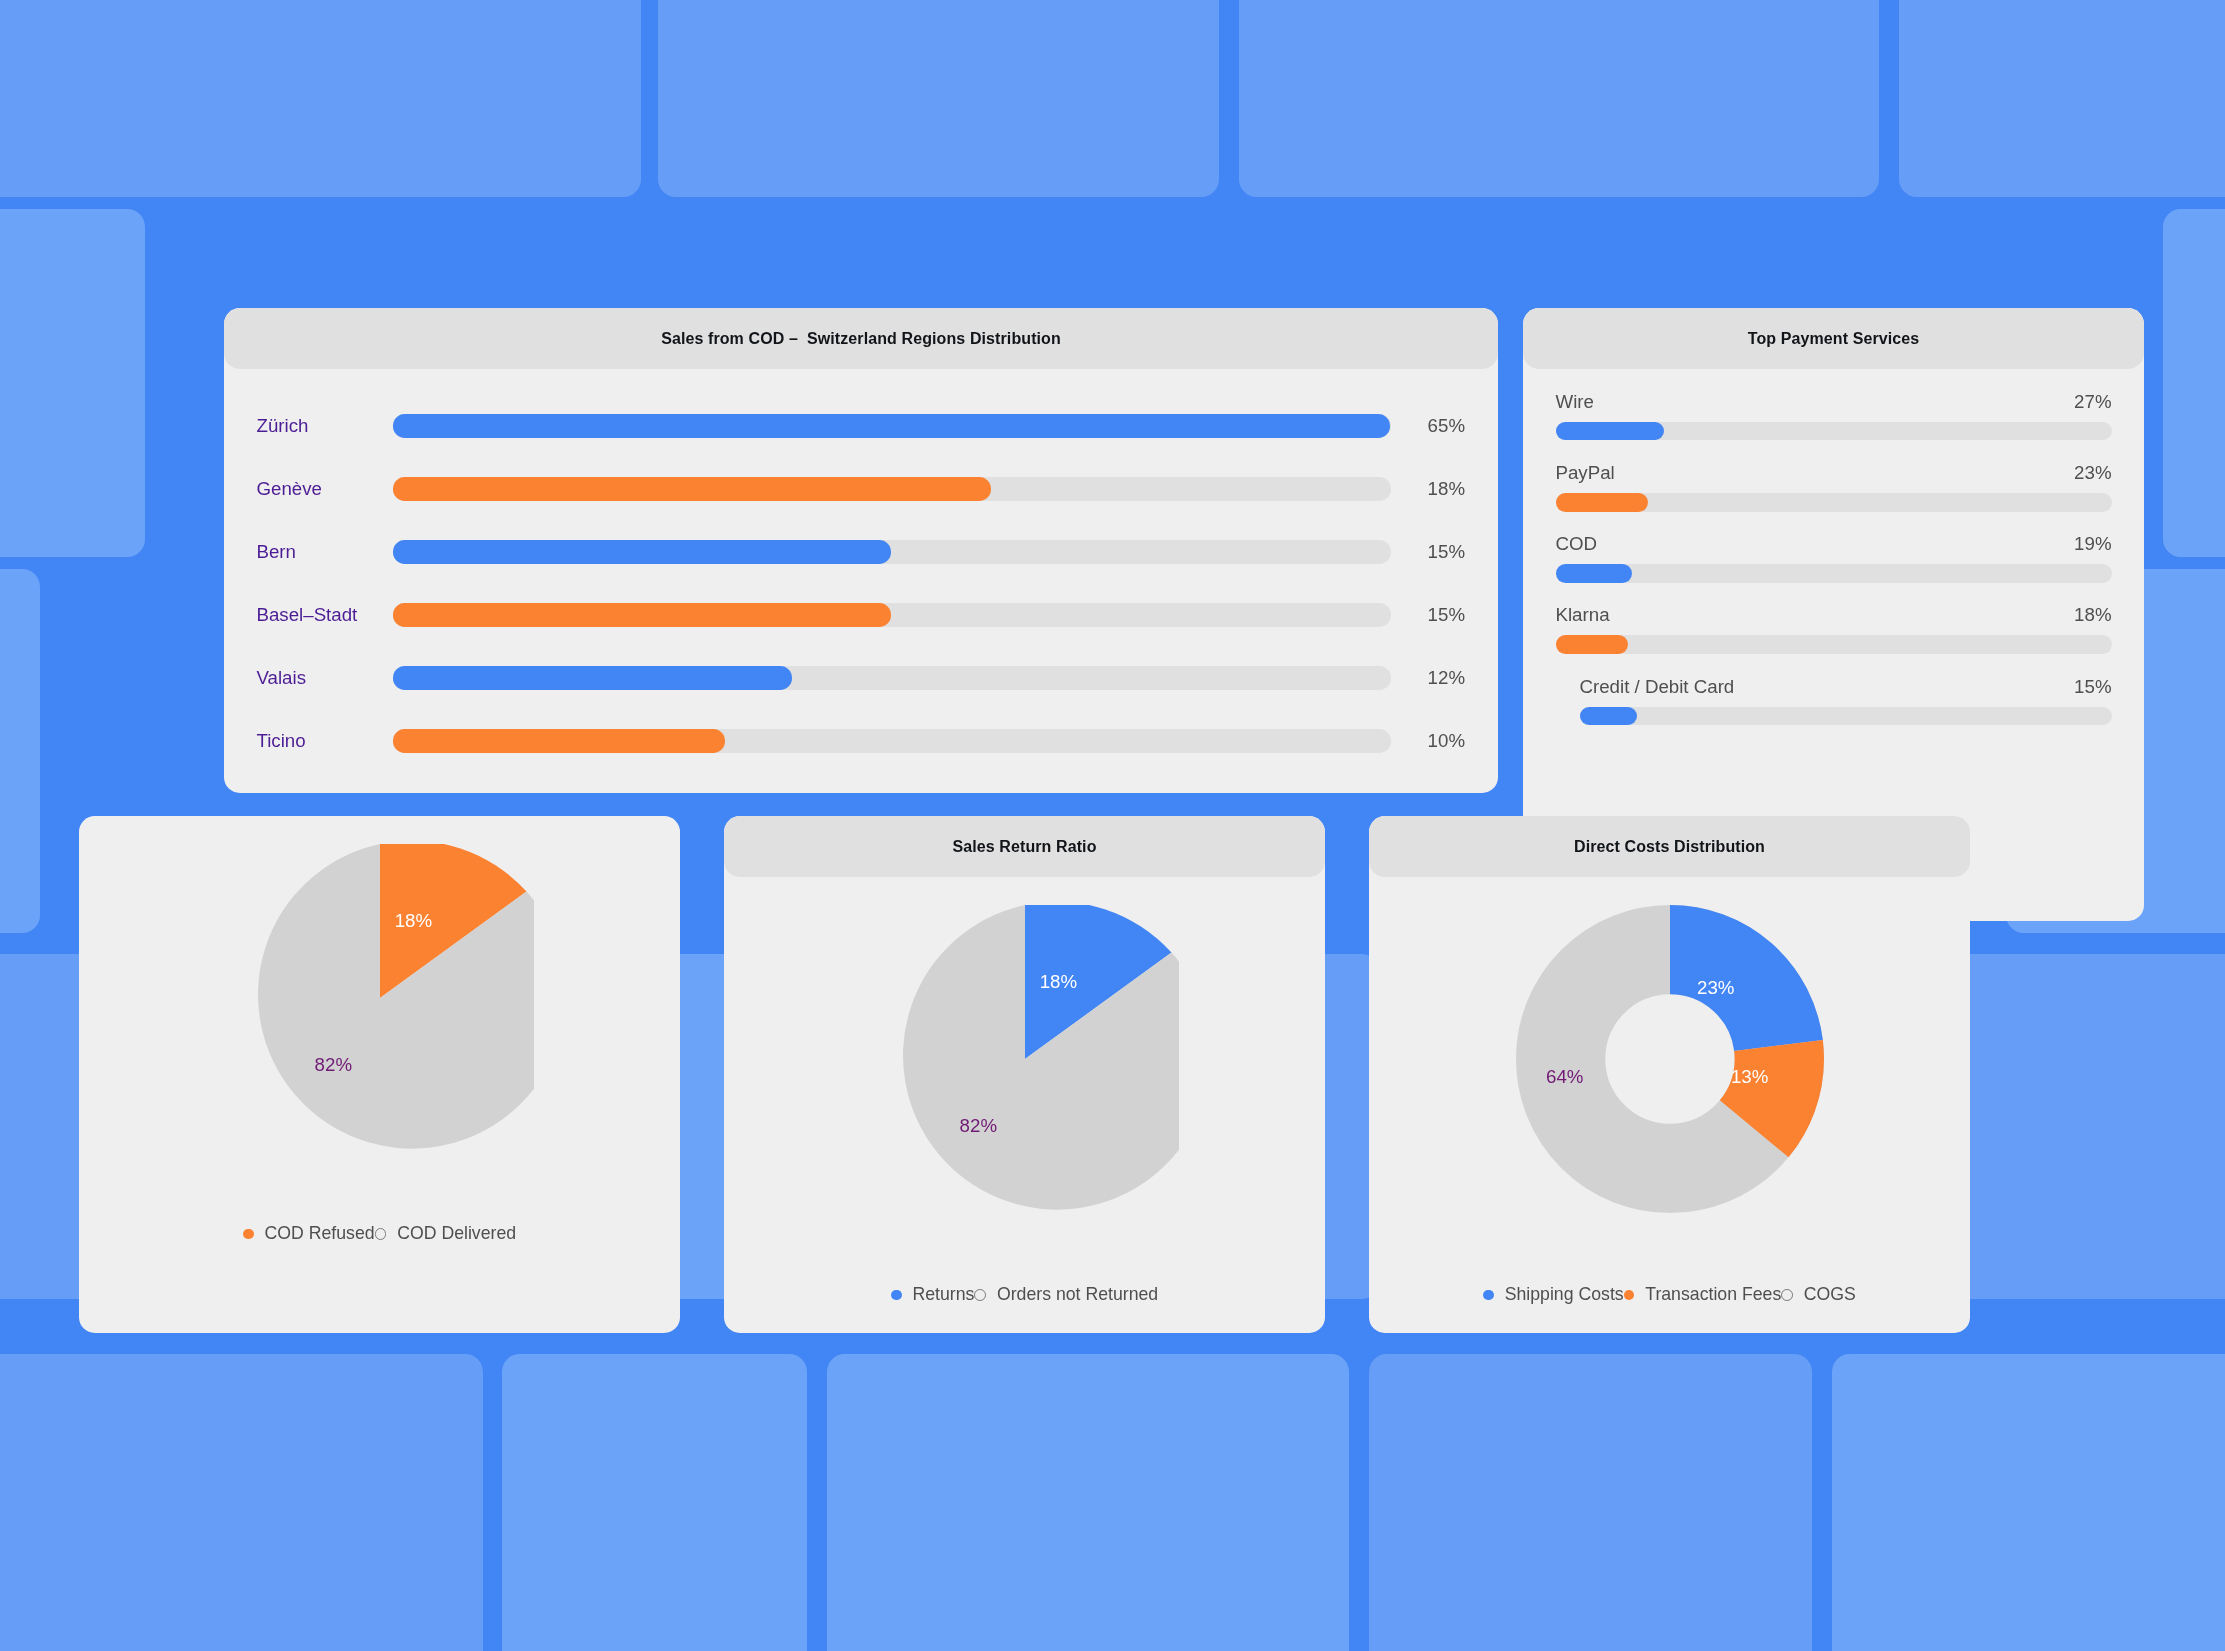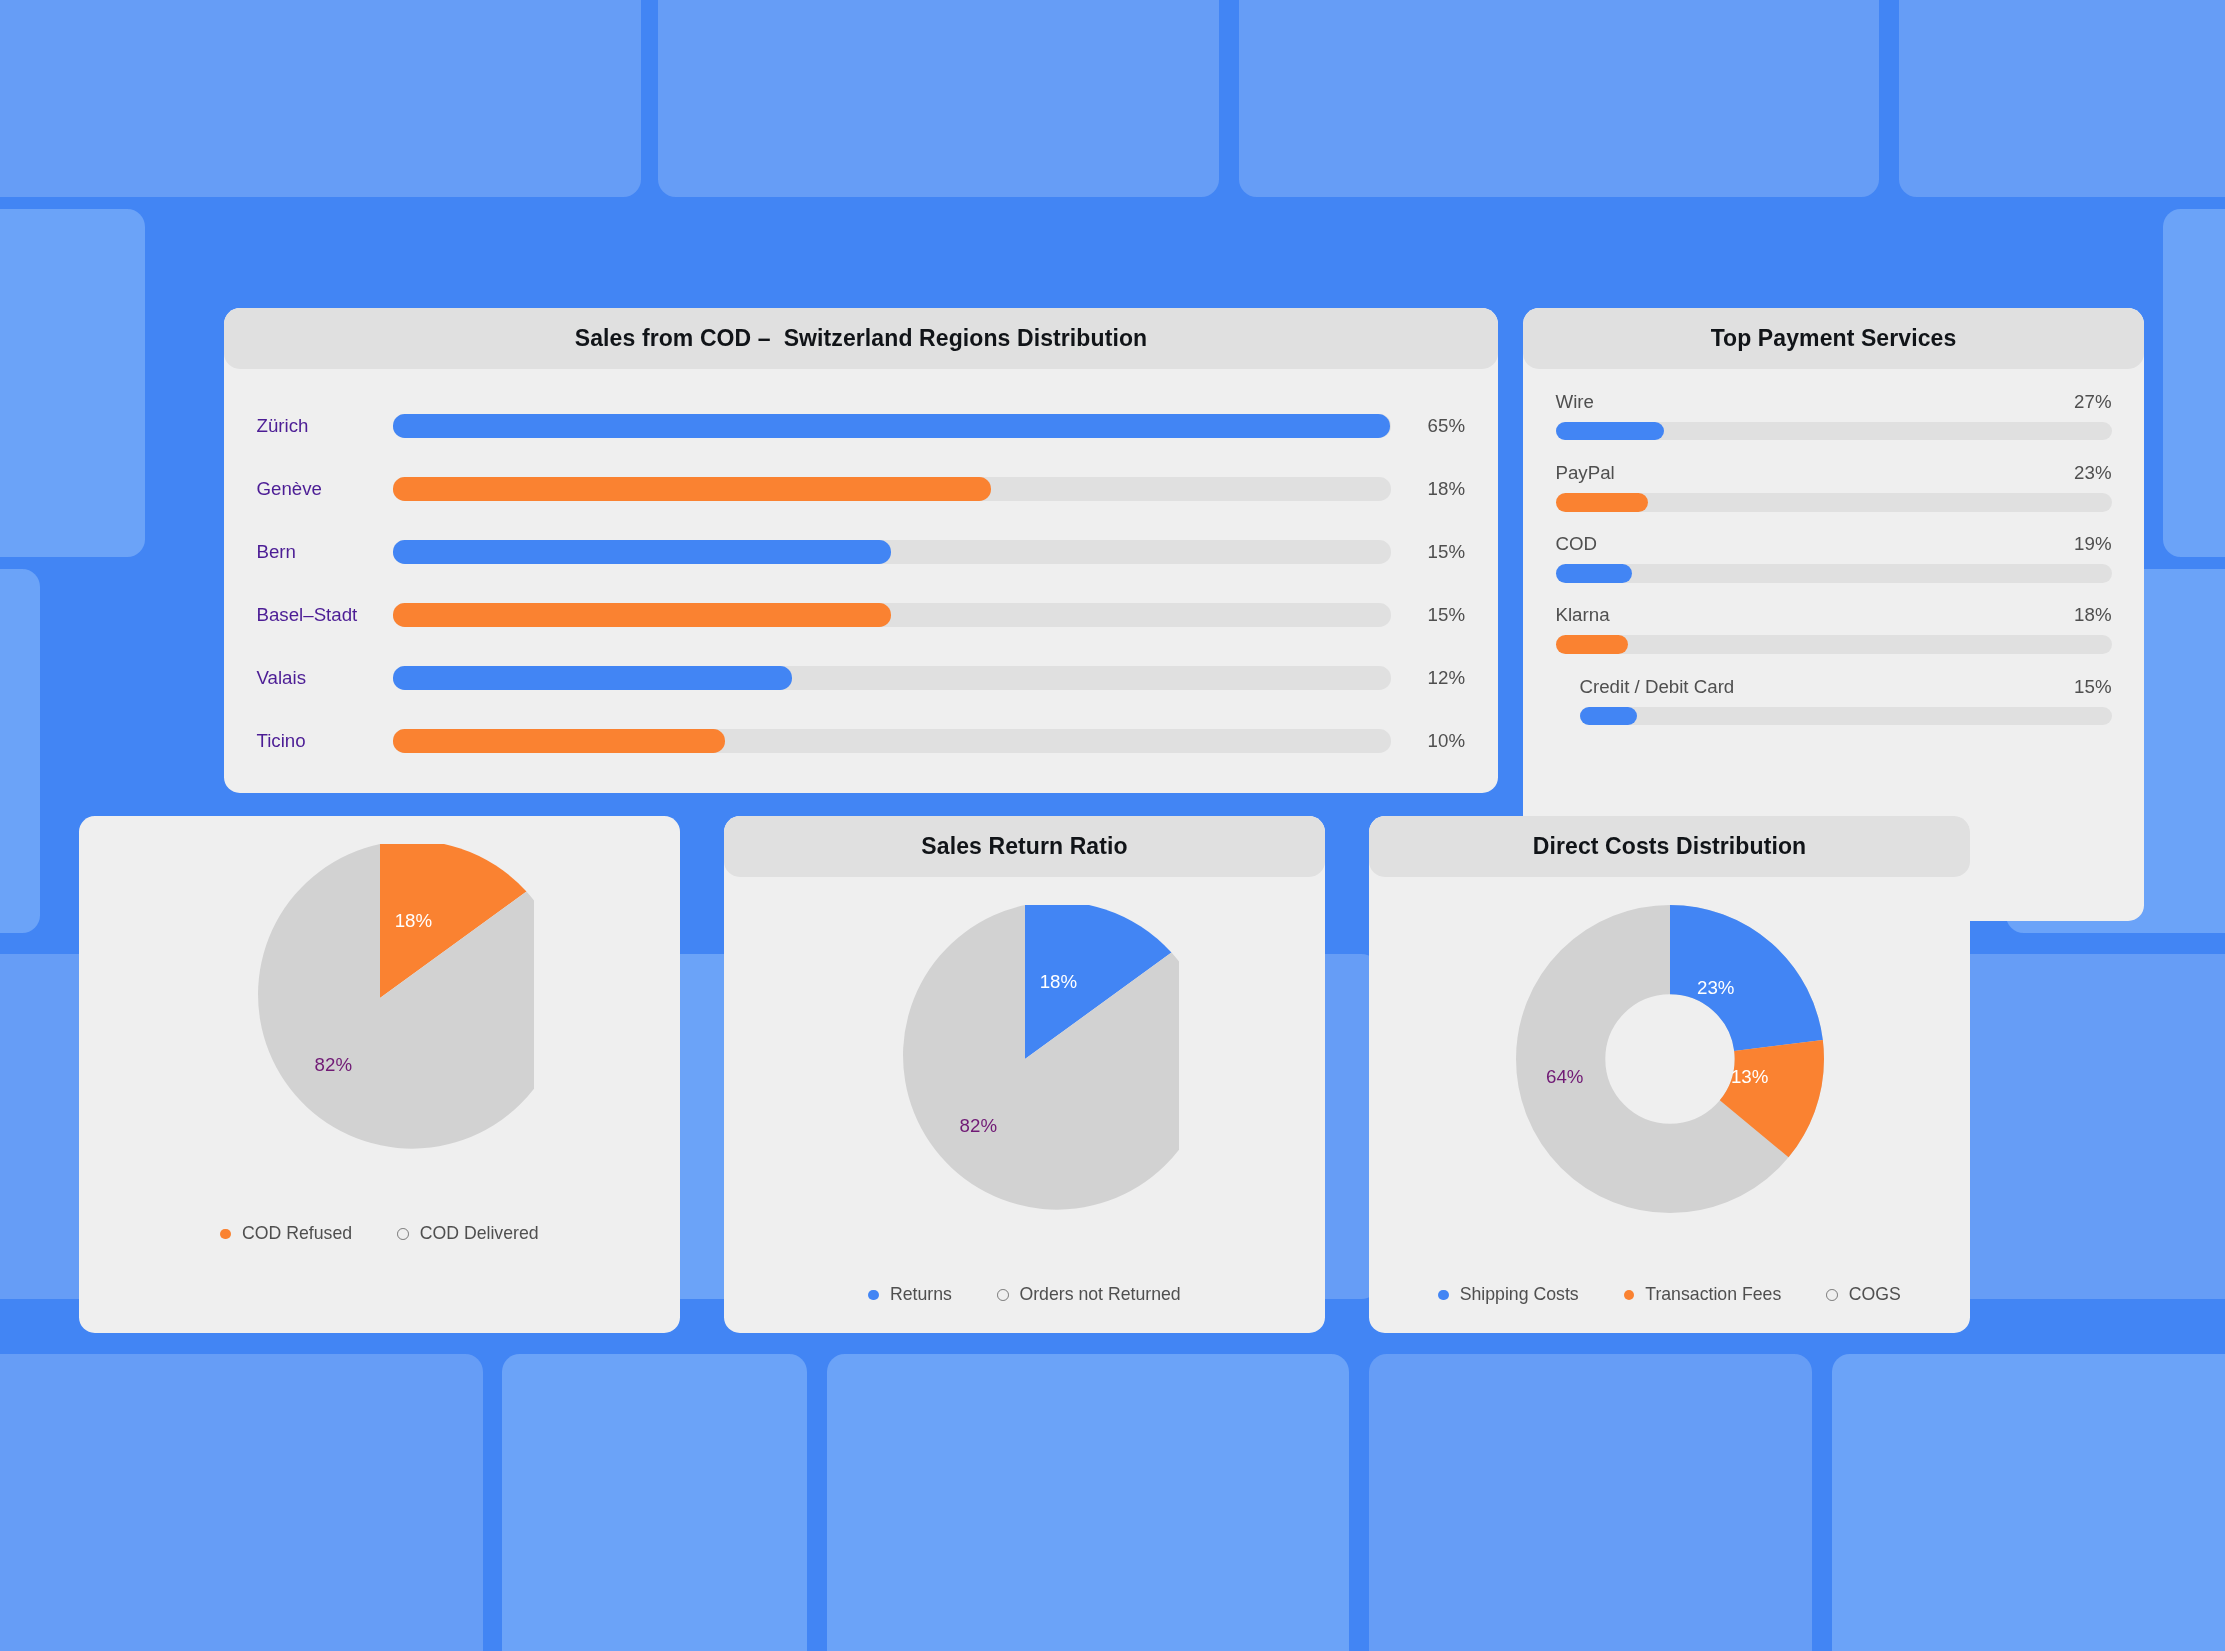--- a/index.html
+++ b/index.html
@@ -39,21 +39,21 @@
   }
   .panel-header {
     background: #e0e0e0;
     border-radius: 15.8px;
     height: 61px;
     display: flex;
     align-items: center;
     justify-content: center;
   }
   .panel-title {
-    font-size: 23px;
+    font-size: 16px;
     color: #111418;
     letter-spacing: 0.1px;
     white-space: pre;
   }
 
   
   #panel-regions { left: 224px; top: 308px; width: 1274px; height: 485px; }
   .regions-body { padding: 25.6px 0 0 0; }
   .region-row {
     display: flex;
@@ -145,21 +145,20 @@
   .slice-label.on-color { color: #ffffff; }
   .slice-label.on-grey  { color: #701a75; }
 
   .legend {
     position: absolute;
     left: 0; right: 0;
     bottom: 27.6px;
     display: flex;
     align-items: center;
     justify-content: center;
-    gap: 45px;
   }
   .legend-item {
     display: flex;
     align-items: center;
     gap: 10.8px;
     font-size: 17.7px;
     color: #4f4f4f;
   }
   .legend-dot {
     width: 10.8px;

